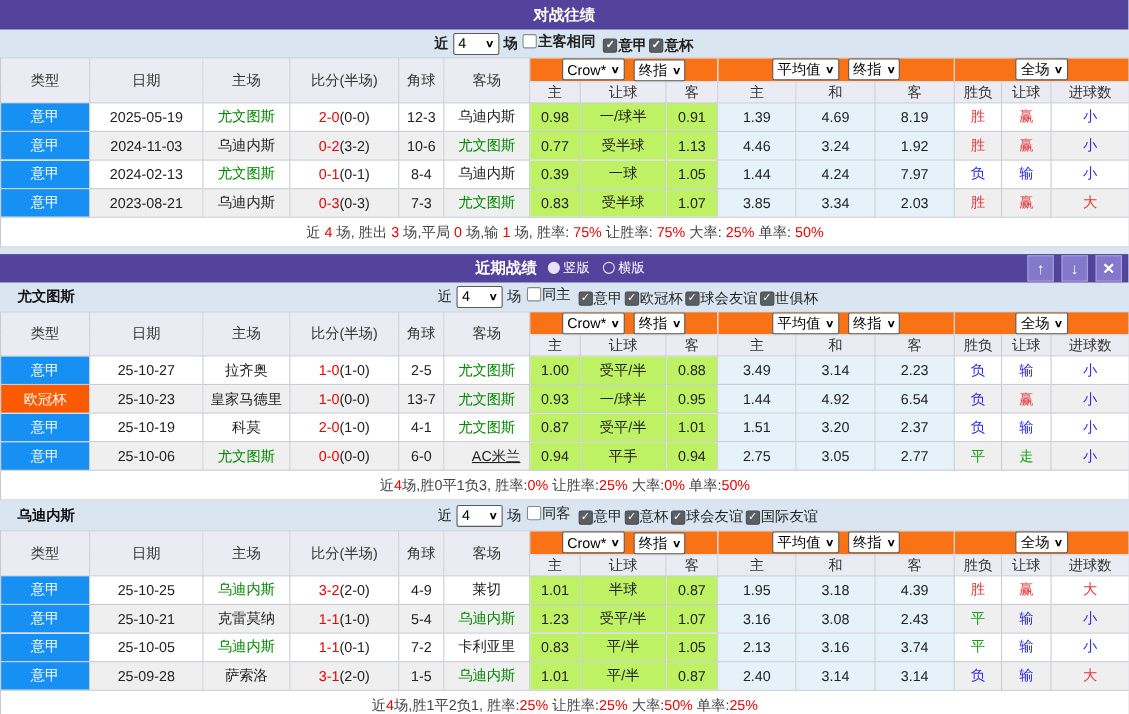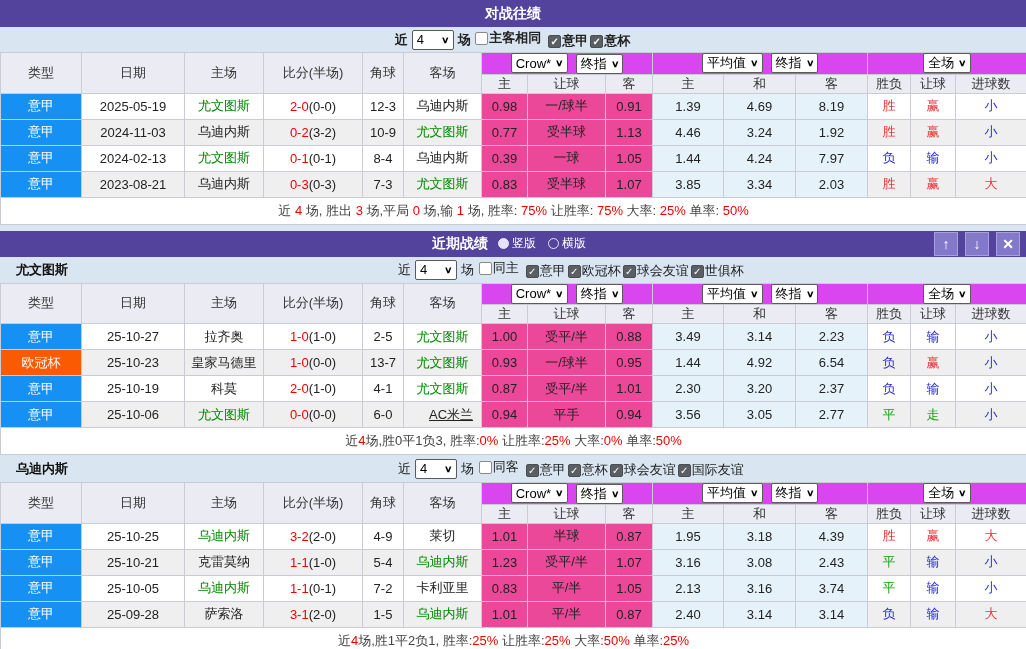--- a/index.html
+++ b/index.html
@@ -46,25 +46,25 @@
   .cb .box {
     width:13px; height:13px; border:1px solid #8a8a8a; background:#fff; border-radius:2px;
     display:inline-flex; align-items:center; justify-content:center;
     font-size:10px; color:#fff; margin-right:1px;
   }
   .cb .box.checked { background:#5b5f63; border-color:#4a4e52; }
   .cb.pad { margin-right:6px; }
   table { border-collapse:collapse; table-layout:fixed; width:1026px; background:#fff; }
   th, td { border:1px solid #C9CCD4; overflow:hidden; white-space:nowrap; text-align:center; }
   thead th { background:#EBEBF3; font-weight:normal; font-size:13px; color:#333; height:19px; }
-  thead tr.selrow th { background:#d946ef; }
+  thead tr.selrow th { background:#f97316; }
   tbody td { height:26px; font-size:13px; }
   tr.odd  td.plain { background:#fff; }
   tr.even td.plain { background:#EFEFEF; }
-  td.oddscol { background:#ec4899; }
+  td.oddscol { background:#bef264; }
   td.avgcol  { background:#E6F2FA; }
   td.typecell { color:#fff; font-size:13px; }
   td.typecell.t-blue   { background:#1690F2; }
   td.typecell.t-orange { background:#F95A02; }
   .teamgreen { color:#008800; }
   .u { text-decoration:underline;margin-left:17px; }
   .ft { color:#EE0000; }
   tr.summary td { height:27px; background:#fff; font-size:13px; color:#444; }
   tr.summary .red { color:#EE0000; }
   .res-r { color:#E83438; }
@@ -172,21 +172,21 @@
           <td class="avgcol">8.19</td>
           <td class="plain res-r">胜</td>
           <td class="plain res-r">赢</td>
           <td class="plain res-b">小</td>
         </tr>
         <tr class="even">
           <td class="typecell t-blue">意甲</td>
           <td class="plain">2024-11-03</td>
           <td class="plain"><span class="">乌迪内斯</span></td>
           <td class="plain"><span class="ft">0-2</span><span>(3-2)</span></td>
-          <td class="plain">10-9</td>
+          <td class="plain">10-6</td>
           <td class="plain"><span class="teamgreen">尤文图斯</span></td>
           <td class="oddscol">0.77</td>
           <td class="oddscol">受半球</td>
           <td class="oddscol">1.13</td>
           <td class="avgcol">4.46</td>
           <td class="avgcol">3.24</td>
           <td class="avgcol">1.92</td>
           <td class="plain res-r">胜</td>
           <td class="plain res-r">赢</td>
           <td class="plain res-b">小</td>
@@ -376,38 +376,38 @@
         <tr class="odd">
           <td class="typecell t-blue">意甲</td>
           <td class="plain">25-10-19</td>
           <td class="plain"><span class="">科莫</span></td>
           <td class="plain"><span class="ft">2-0</span><span>(1-0)</span></td>
           <td class="plain">4-1</td>
           <td class="plain"><span class="teamgreen">尤文图斯</span></td>
           <td class="oddscol">0.87</td>
           <td class="oddscol">受平/半</td>
           <td class="oddscol">1.01</td>
-          <td class="avgcol">2.30</td>
+          <td class="avgcol">1.51</td>
           <td class="avgcol">3.20</td>
           <td class="avgcol">2.37</td>
           <td class="plain res-b">负</td>
           <td class="plain res-b">输</td>
           <td class="plain res-b">小</td>
         </tr>
         <tr class="even">
           <td class="typecell t-blue">意甲</td>
           <td class="plain">25-10-06</td>
           <td class="plain"><span class="teamgreen">尤文图斯</span></td>
           <td class="plain"><span class="ft">0-0</span><span>(0-0)</span></td>
           <td class="plain">6-0</td>
           <td class="plain"><span class=" u">AC米兰</span></td>
           <td class="oddscol">0.94</td>
           <td class="oddscol">平手</td>
           <td class="oddscol">0.94</td>
-          <td class="avgcol">3.56</td>
+          <td class="avgcol">2.75</td>
           <td class="avgcol">3.05</td>
           <td class="avgcol">2.77</td>
           <td class="plain res-g">平</td>
           <td class="plain res-g">走</td>
           <td class="plain res-b">小</td>
         </tr>
         <tr class="summary">
           <td colspan="15"><span>近</span><span class="red">4</span><span>场,胜0平1负3, 胜率:</span><span class="red">0%</span><span> 让胜率:</span><span class="red">25%</span><span> 大率:</span><span class="red">0%</span><span> 单率:</span><span class="red">50%</span></td>
         </tr>
       </tbody>

